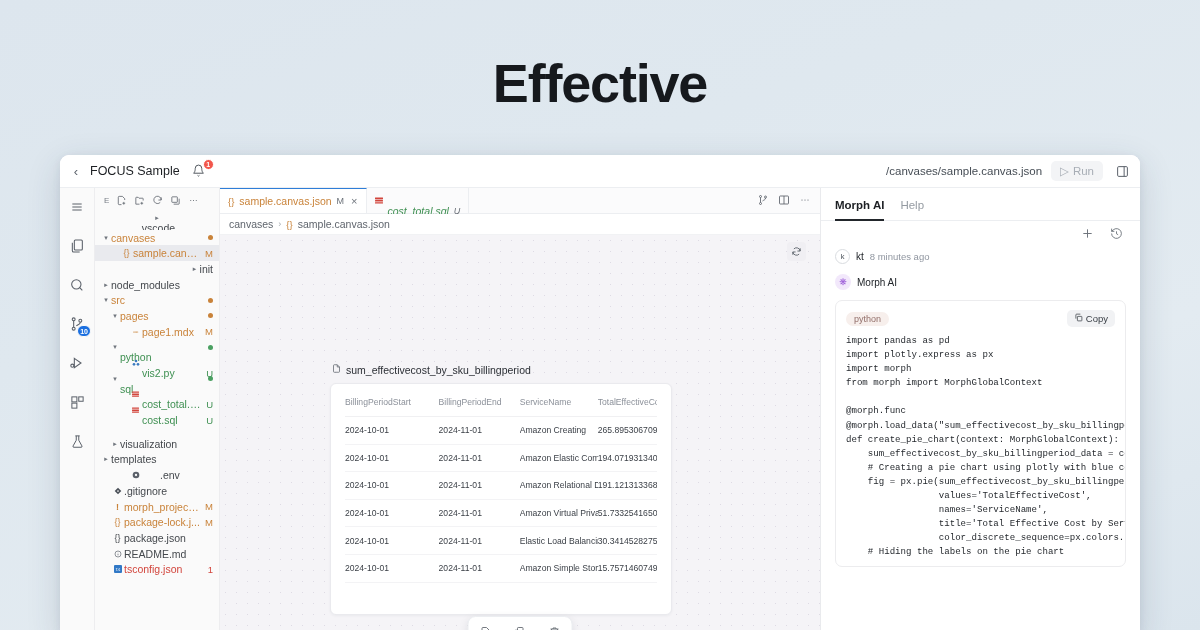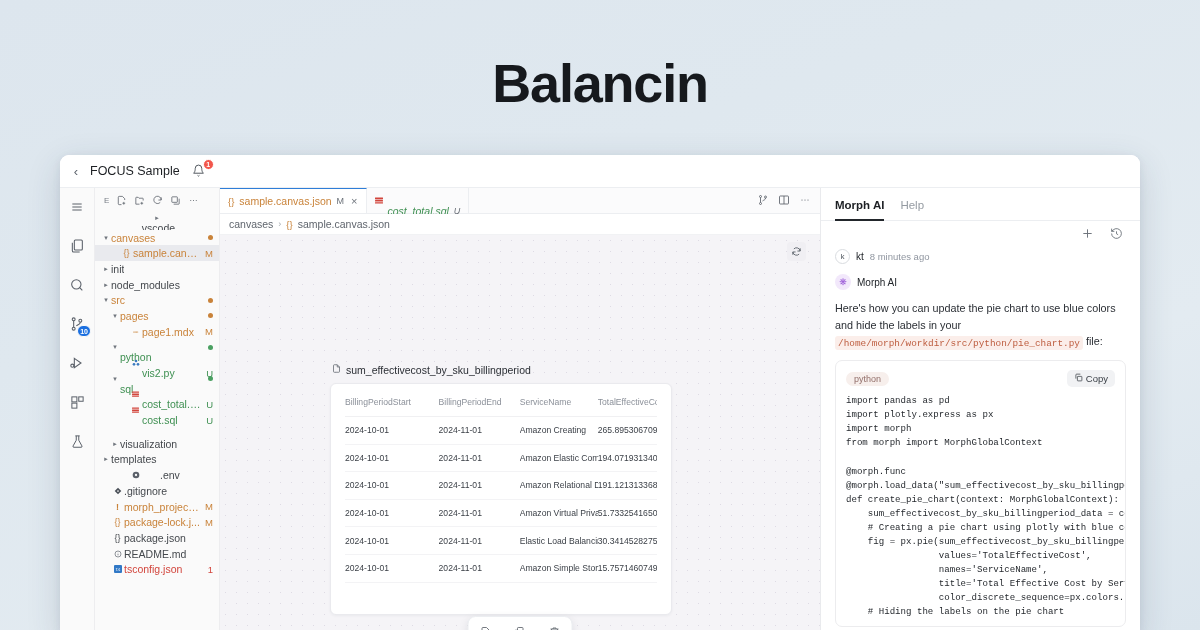--- a/index.html
+++ b/index.html
@@ -274,33 +274,46 @@
   }
   .cb-code {
     font-family: "Liberation Mono", monospace; font-size: 9.1px;
     line-height: 1.55; color: #1f2328; white-space: pre;
     padding: 0 10px 6px 10px; overflow: hidden;
   }
 </style>
 </head>
 <body>
 
-<div class="page-title">Balancin</div>
+<div class="page-title">Effective</div>
 
 <div class="app-window">
 
   <div class="topbar">
     <div class="back-chevron">‹</div>
     <div class="proj-name">FOCUS Sample</div>
     <div class="bell-wrap">
       <svg width="13" height="13" viewBox="0 0 24 24" fill="none" stroke="#4d545c" stroke-width="1.8">
         <path d="M18 8A6 6 0 0 0 6 8c0 7-3 9-3 9h18s-3-2-3-9"></path>
         <path d="M13.7 21a2 2 0 0 1-3.4 0"></path>
       </svg>
       <div class="bell-badge">1</div>
+    </div>
+    <div class="topbar-right">
+      <div class="canvas-path">/canvases/sample.canvas.json</div>
+      <div class="run-btn">
+        <span>▷</span>
+        <span>Run</span>
+      </div>
+      <div class="icon-btn">
+        <svg width="13" height="13" viewBox="0 0 24 24" fill="none" stroke="currentColor" stroke-width="1.8">
+          <rect x="3" y="3" width="18" height="18" rx="2"></rect>
+            <path d="M15 3v18"></path>
+        </svg>
+      </div>
     </div>
   </div>
 
   <div class="win-body">
 
     <div class="activity-bar">
       <div class="act-ico">
         <svg width="14" height="14" viewBox="0 0 24 24" stroke="currentColor" stroke-width="1.8">
             <path d="M4 7h16M4 12h16M4 17h16"></path>
           </svg>
@@ -394,21 +407,21 @@
             <span class="dot" style="background:#c9833a"></span>
           </div>
           <div class="row sel" style="padding-left: 15px;">
             <span class="chev"></span>
             <span class="ico">
               <span class="c-orange" style="font-size:9px">{}</span>
             </span>
             <span class="nm c-orange">sample.canva...</span>
             <span class="stat c-orange">M</span>
           </div>
-          <div class="row" style="padding-left: 6px;">
+          <div class="row" style="padding-left: 6px; justify-content: flex-end;">
             <span class="chev">▸</span>
             <span class="nm c-gray">init</span>
           </div>
           <div class="row" style="padding-left: 6px;">
             <span class="chev">▸</span>
             <span class="nm c-gray">node_modules</span>
           </div>
           <div class="row" style="padding-left: 6px;">
             <span class="chev">▾</span>
             <span class="nm c-orange">src</span>
@@ -719,25 +732,20 @@
         <div class="msg-head">
           <div class="avatar-k">k</div>
           <div class="msg-user">kt</div>
           <div class="msg-time">8 minutes ago</div>
         </div>
 
         <div class="msg-head">
           <div class="avatar-ai">❋</div>
           <div class="msg-user">Morph AI</div>
         </div>
-        <div class="msg-text" style="margin-bottom:9px">
-          <span>Here's how you can update the pie chart to use blue colors and hide the labels in your</span>
-          <span class="inline-code">/home/morph/workdir/src/python/pie_chart.py</span>
-          <span>file:</span>
-        </div>
 
         <div class="code-block">
           <div class="cb-head">
             <span class="cb-lang">python</span>
             <span class="cb-copy">
               <span>
                 <svg width="9" height="9" viewBox="0 0 24 24" fill="none" stroke="currentColor" stroke-width="2">
                     <rect x="9" y="9" width="12" height="12" rx="1.5"></rect>
                     <path d="M5 15V5a2 2 0 0 1 2-2h10"></path>
                   </svg>

